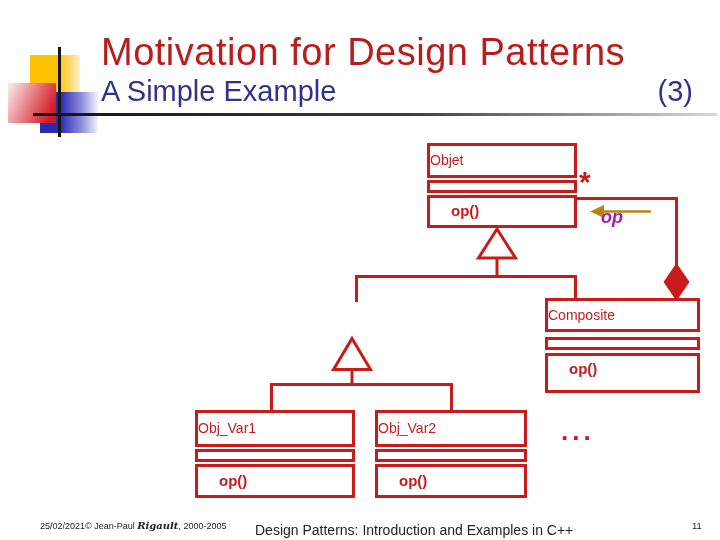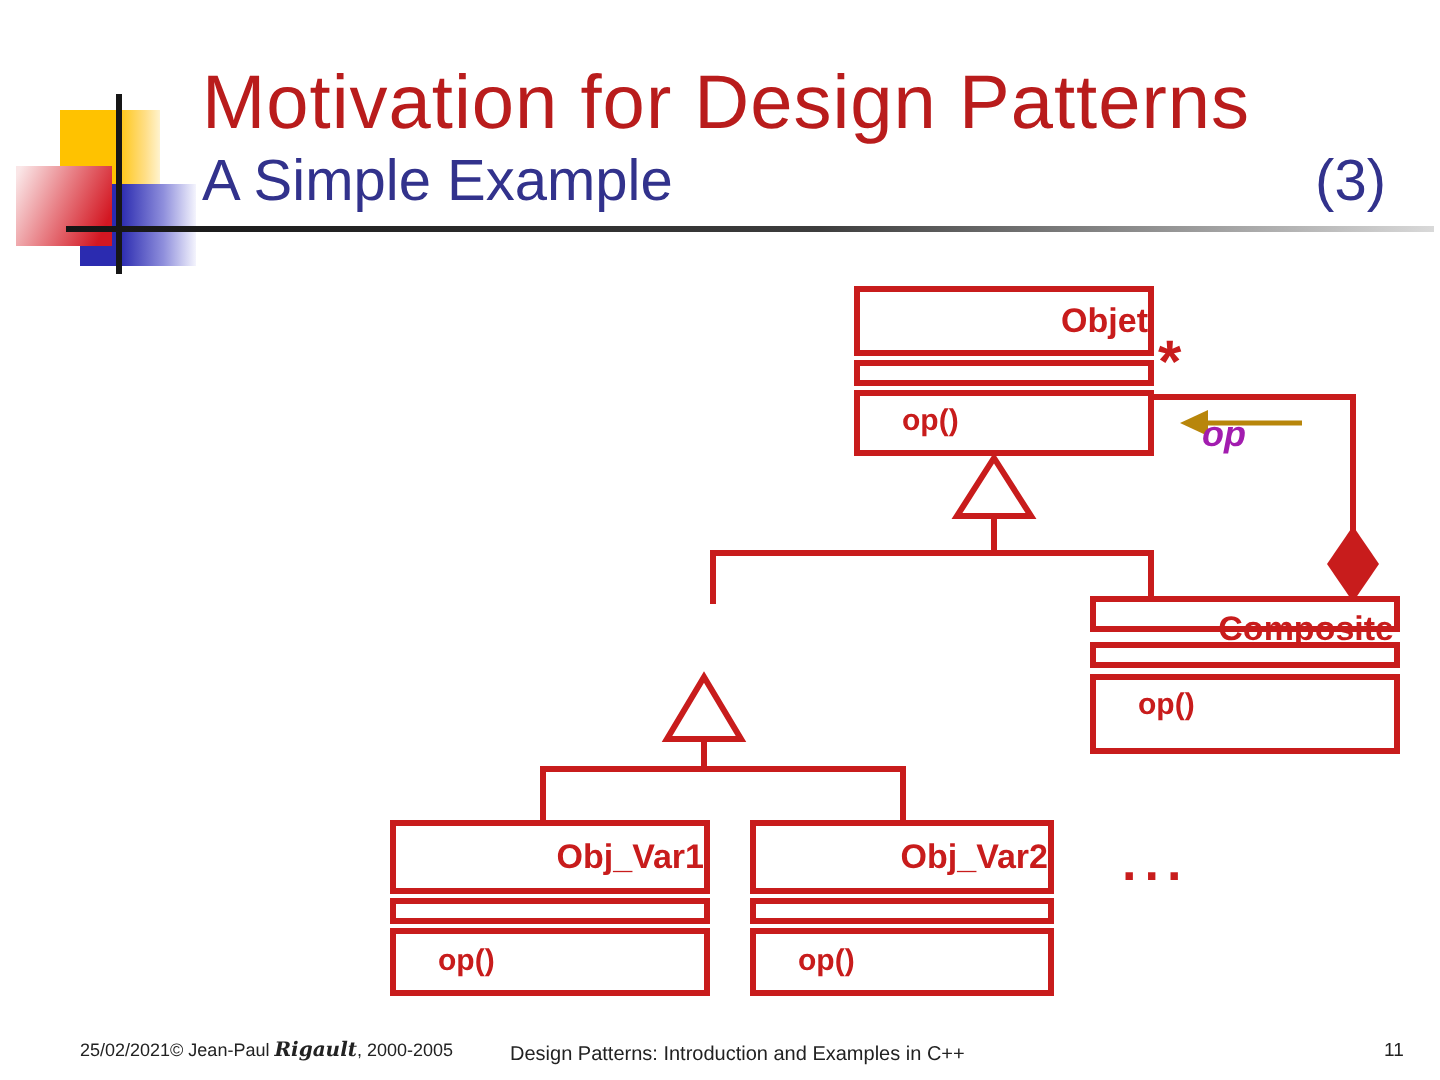--- a/index.html
+++ b/index.html
@@ -20,49 +20,49 @@
   
   .title{position:absolute;left:101px;top:33px;font-size:38px;line-height:1.05;
     color:#b91c1c;letter-spacing:0.5px;white-space:nowrap;}
   .subtitle{position:absolute;left:101px;top:76px;font-size:29px;line-height:1.05;
     color:#32328C;white-space:nowrap;}
   .slide-index{position:absolute;right:27px;top:76px;font-size:29px;line-height:1.05;
     color:#32328C;}
   
   .uml-class{position:absolute;box-sizing:border-box;color:#C81C1C;}
   .uml-class .sec{box-sizing:border-box;border:3px solid #C81C1C;background:#fff;width:100%;}
-  .uml-class .c-title{font-weight:bold;font-size:17px;text-align:right;}
+  .uml-class .c-title{font-weight:normal;font-size:14px;text-align:left;}
   .uml-class .c-ops{font-weight:bold;font-size:15px;text-align:left;padding-left:21px;}
   .objet{left:427px;top:143px;width:150px;}
   .objet .c-title{height:35px;line-height:29px;}
   .objet .c-attrs{height:13px;margin-top:2px;}
   .objet .c-ops{height:33px;margin-top:2px;line-height:26px;}
   .simple-obj{left:283px;top:302px;width:150px;}
   .simple-obj .c-title{height:33px;line-height:27px;}
   .composite{left:545px;top:298px;width:155px;}
-  .composite .c-title{height:18px;line-height:28px;}
+  .composite .c-title{height:34px;line-height:28px;}
   .composite .c-attrs{height:13px;margin-top:5px;}
   .composite .c-ops{height:40px;margin-top:3px;line-height:26px;}
   .obj-var1{left:195px;top:410px;width:160px;}
   .obj-var2{left:375px;top:410px;width:152px;border-radius:18px;}
   .obj-var1 .c-title,.obj-var2 .c-title{height:37px;line-height:31px;}
   .obj-var1 .c-attrs,.obj-var2 .c-attrs{height:13px;margin-top:2px;}
   .obj-var1 .c-ops,.obj-var2 .c-ops{height:34px;margin-top:2px;line-height:27px;}
   
   .connectors{position:absolute;left:0;top:0;width:720px;height:540px;pointer-events:none;}
   .multiplicity{position:absolute;left:579px;top:167px;font-size:30px;line-height:1;
     font-weight:bold;color:#C81C1C;}
   .role-label{position:absolute;left:601px;top:207px;font-size:18px;line-height:1.2;
     font-weight:bold;font-style:italic;color:#a21caf;}
   .ellipsis{position:absolute;left:561px;top:418px;font-size:26px;line-height:1;
     font-weight:bold;letter-spacing:4px;color:#C81C1C;}
   
   .footer-left{position:absolute;left:40px;top:520px;font-size:9px;color:#222;white-space:nowrap;}
   .footer-left .script{font-family:"DejaVu Serif",serif;font-style:italic;font-size:10px;font-weight:bold;}
-  .footer-center{position:absolute;left:255px;top:522px;font-size:10px;color:#222;white-space:nowrap;}
+  .footer-center{position:absolute;left:255px;top:522px;font-size:14px;color:#222;white-space:nowrap;}
   .page-number{position:absolute;left:692px;top:520px;font-size:9.5px;color:#222;}
 </style>
 </head>
 <body>
 
 <div class="slide">
 
   <div class="deco-yellow"></div>
   <div class="deco-blue"></div>
   <div class="deco-red"></div>

